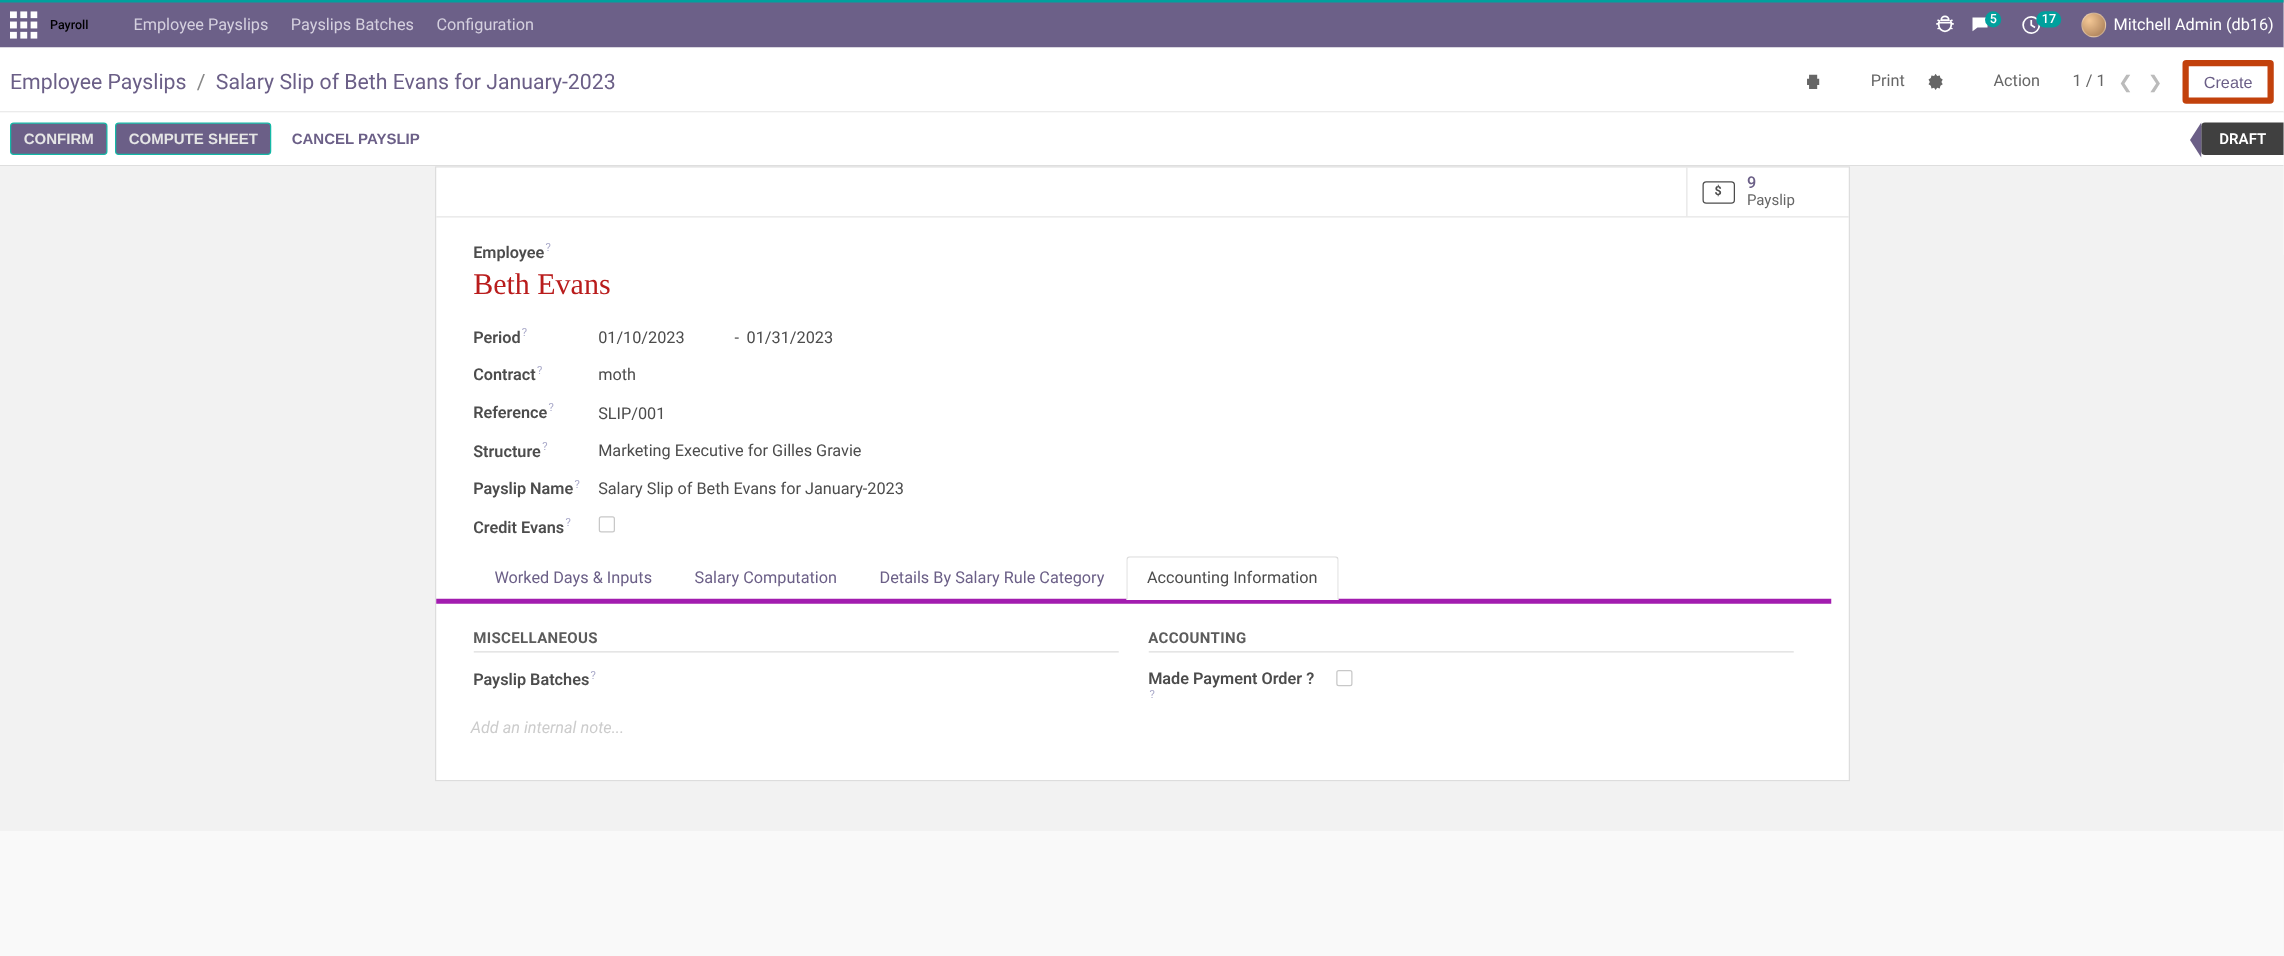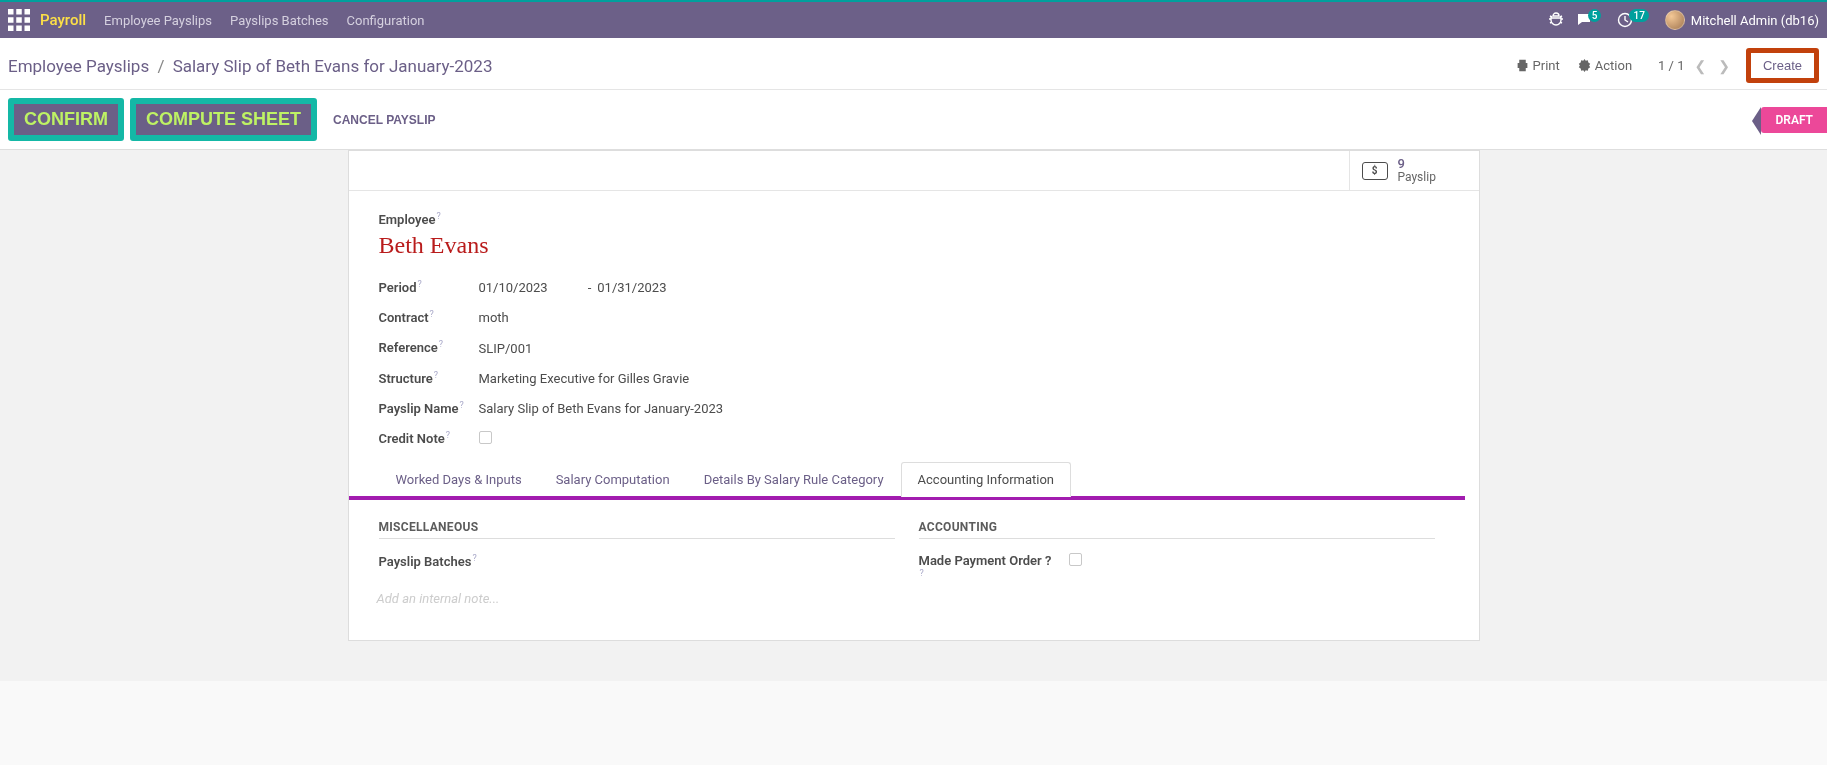--- a/index.html
+++ b/index.html
@@ -2,48 +2,48 @@
 <html><head>
 <meta charset="utf-8">
 <style>
   * { box-sizing: border-box; margin: 0; padding: 0; }
   body { font-family: -apple-system, BlinkMacSystemFont, "Segoe UI", Roboto, sans-serif; font-size: 13px; color: #4c4c4c; background: #f9f9f9; }
   
   
   .navbar { background: #6c6088; color: #fff; height: 38px; display: flex; align-items: center; padding: 0 8px; border-top: 2px solid #00a09d; }
   .navbar .apps-icon { width: 22px; height: 22px; margin-right: 10px; display: inline-flex; align-items: center; justify-content: center; cursor: pointer; }
   .navbar .apps-icon svg { fill: #fff; }
-  .navbar .app-name { font-weight: 500; font-size: 15px; margin-right: 18px; color: #fde047; }
+  .navbar .app-name { font-weight: 500; font-size: 10px; margin-right: 36px; color: #000000; }
   .navbar .nav-link { color: #d5d0df; font-size: 13px; margin-right: 18px; cursor: pointer; }
   .navbar .spacer { flex: 1; }
   .navbar .status-item { display: inline-flex; align-items: center; margin-left: 12px; cursor: pointer; position: relative; }
   .navbar .badge { background: #00a09d; color: #fff; font-size: 10px; border-radius: 8px; padding: 1px 4px; position: relative; top: -5px; left: -4px; font-weight: 500; }
   .navbar .avatar { width: 20px; height: 20px; border-radius: 50%; background: radial-gradient(circle at 30% 30%, #f4c896, #a0754f); margin-right: 6px; border: 1px solid rgba(255,255,255,0.3); }
   .navbar .user-label { color: #fff; font-size: 13px; }
   .navbar svg.icon { width: 16px; height: 16px; fill: #fff; }
   
   
   .titlebar { background: #fff; padding: 10px 8px 6px 8px; display: flex; align-items: center; border-bottom: 1px solid #e5e5e5; }
   .breadcrumb { font-size: 17px; color: #6b5f87; }
   .breadcrumb .bc-link { color: #6b5f87; cursor: pointer; }
   .breadcrumb .bc-sep { color: #888; margin: 0 4px; }
   .breadcrumb .bc-current { color: #6b5f87; }
   .titlebar .spacer { flex: 1; }
-  .title-action { color: #666; font-size: 13px; margin-left: 18px; cursor: pointer; display: inline-flex; align-items: center; }
+  .title-action { color: #666; font-size: 13px; margin-left: 18px; cursor: pointer; display: inline-flex; align-items: center; gap: 36px; }
   .title-action svg { width: 13px; height: 13px; margin-right: 4px; fill: #666; }
   .pager { color: #666; margin-left: 26px; font-size: 13px; }
   .chev { color: #bbb; margin-left: 8px; cursor: pointer; font-size: 14px; padding: 0 2px; }
   .btn-create { border: 5px solid #c2410c; background: #fff; color: #6b5f87; padding: 5px 12px; border-radius: 3px; margin-left: 14px; cursor: pointer; font-size: 13px; }
   
   
   .btnbar { background: #fff; padding: 8px; display: flex; align-items: center; border-bottom: 1px solid #dedede; }
-  .btn-primary { background: #6b5f87; color: #bef264; border: 6px solid #14b8a6; padding: 5px 10px; font-size: 18px; font-weight: 600; border-radius: 3px; margin-right: 6px; cursor: pointer; text-transform: uppercase; }
+  .btn-primary { background: #6b5f87; color: #e5e5e5; border: 1px solid #14b8a6; padding: 5px 10px; font-size: 12px; font-weight: 600; border-radius: 3px; margin-right: 6px; cursor: pointer; text-transform: uppercase; }
   .btn-link { background: transparent; border: none; color: #6b5f87; padding: 5px 10px; font-size: 12px; font-weight: 600; cursor: pointer; text-transform: uppercase; }
   .btnbar .spacer { flex: 1; }
-  .status-tag { background: #ec4899; color: #fff; padding: 6px 14px; font-size: 12px; font-weight: 600; text-transform: uppercase; border-radius: 3px 0 0 3px; position: relative; margin-right: -8px; }
+  .status-tag { background: #404040; color: #fff; padding: 6px 14px; font-size: 12px; font-weight: 600; text-transform: uppercase; border-radius: 3px 0 0 3px; position: relative; margin-right: -8px; }
   .status-tag::before { content:""; position:absolute; left:-9px; top:0; width:0; height:0; border-top:14px solid transparent; border-bottom:14px solid transparent; border-right:9px solid #6b5f87; }
   
   
   .sheet-wrap { display: flex; justify-content: center; padding: 0 0 40px 0; background: #f2f2f2; }
   .sheet { background: #fff; border: 1px solid #ddd; width: 1132px; margin-top: 0; }
   
   .sheet-topbar { border-bottom: 1px solid #e5e5e5; display: flex; justify-content: flex-end; }
   .stat-button { border-left: 1px solid #e5e5e5; padding: 6px 20px 6px 12px; display: flex; align-items: center; cursor: pointer; min-width: 130px; }
   .stat-button .stat-icon { width: 26px; height: 18px; border: 1.5px solid #4c4c4c; border-radius: 3px; display: flex; align-items: center; justify-content: center; margin-right: 10px; font-size: 11px; font-weight:700; position: relative; }
   .stat-button .stat-icon::before { content:"$"; font-size: 10px; }
@@ -209,21 +209,21 @@
 
       <div class="field-row">
         <span class="field-label">
           <span>Payslip Name</span><span class="help-q">?</span>
         </span>
         <span class="field-value">Salary Slip of Beth Evans for January-2023</span>
       </div>
 
       <div class="field-row">
         <span class="field-label">
-          <span>Credit Note</span><span class="help-q">?</span>
+          <span>Credit Evans</span><span class="help-q">?</span>
         </span>
         <span class="checkbox"></span>
       </div>
 
       <div class="tabs">
         <div class="tab">Worked Days &amp; Inputs</div>
         <div class="tab">Salary Computation</div>
         <div class="tab">Details By Salary Rule Category</div>
         <div class="tab active">Accounting Information</div>
       </div>

